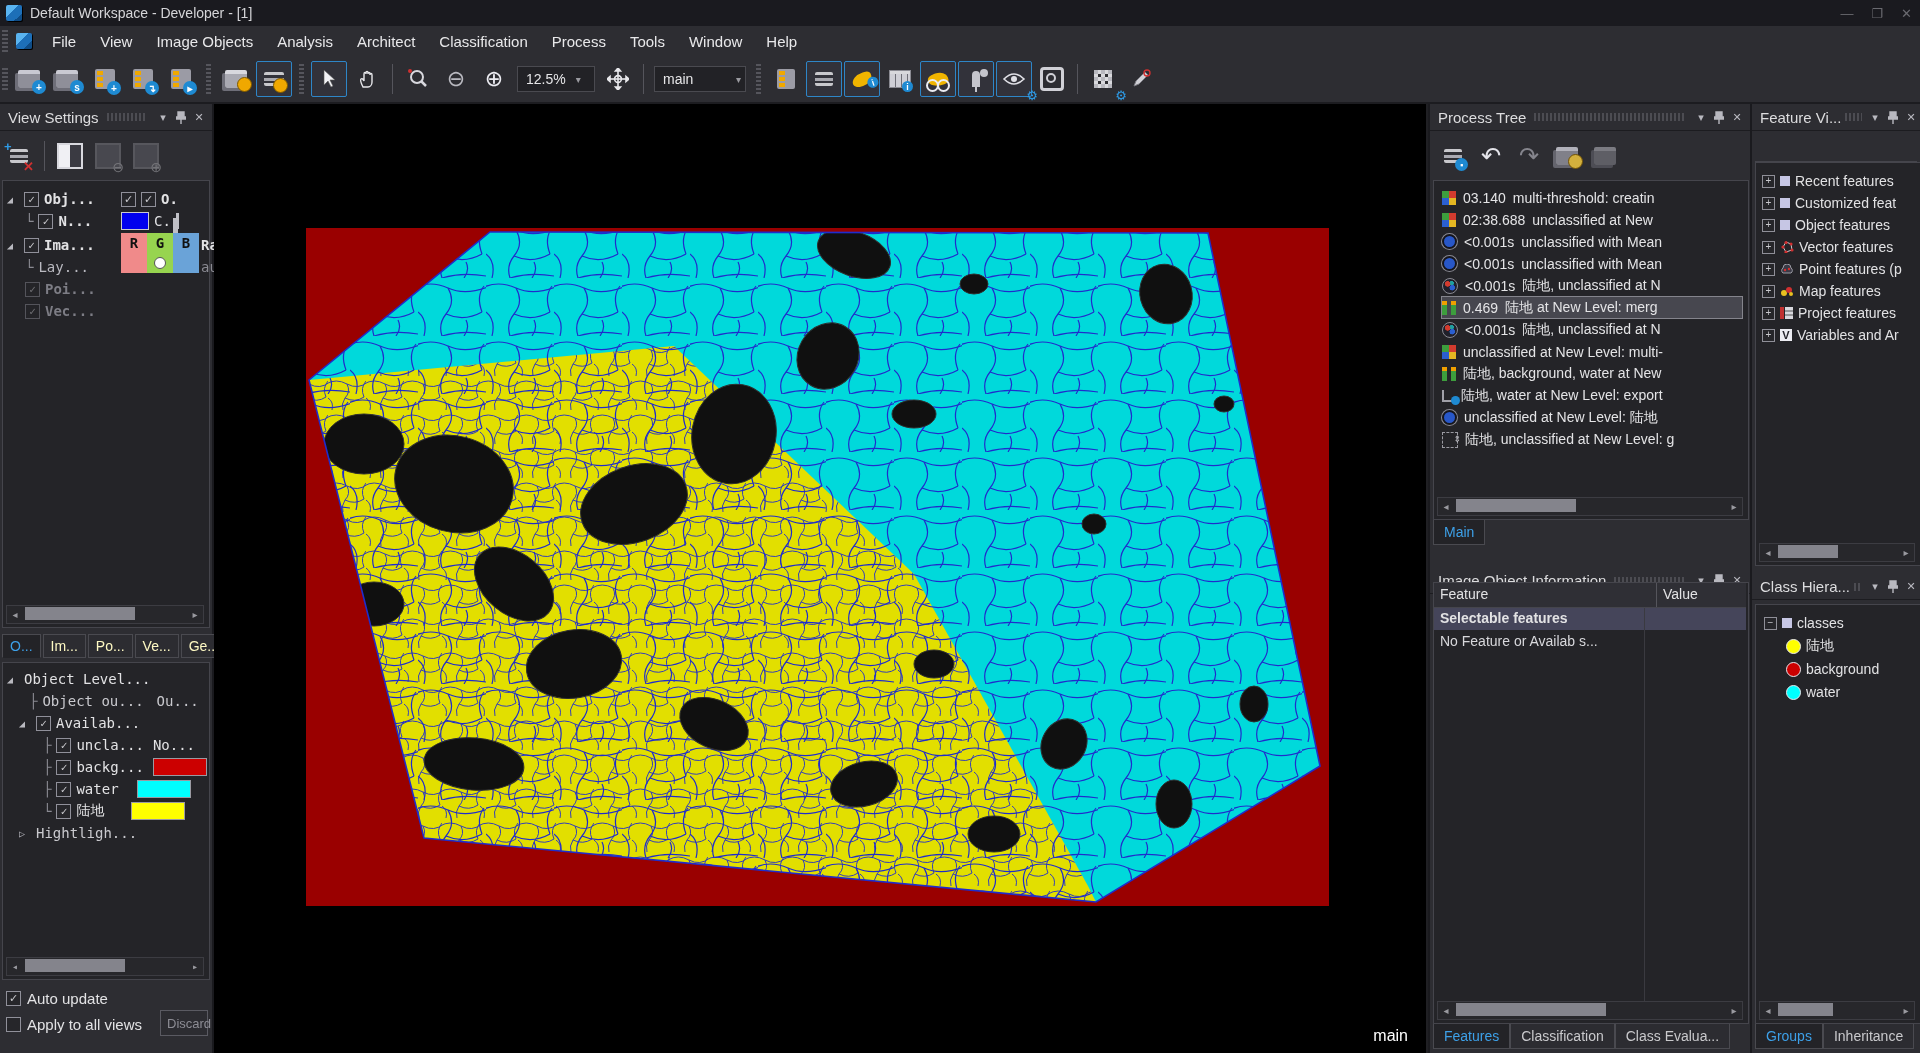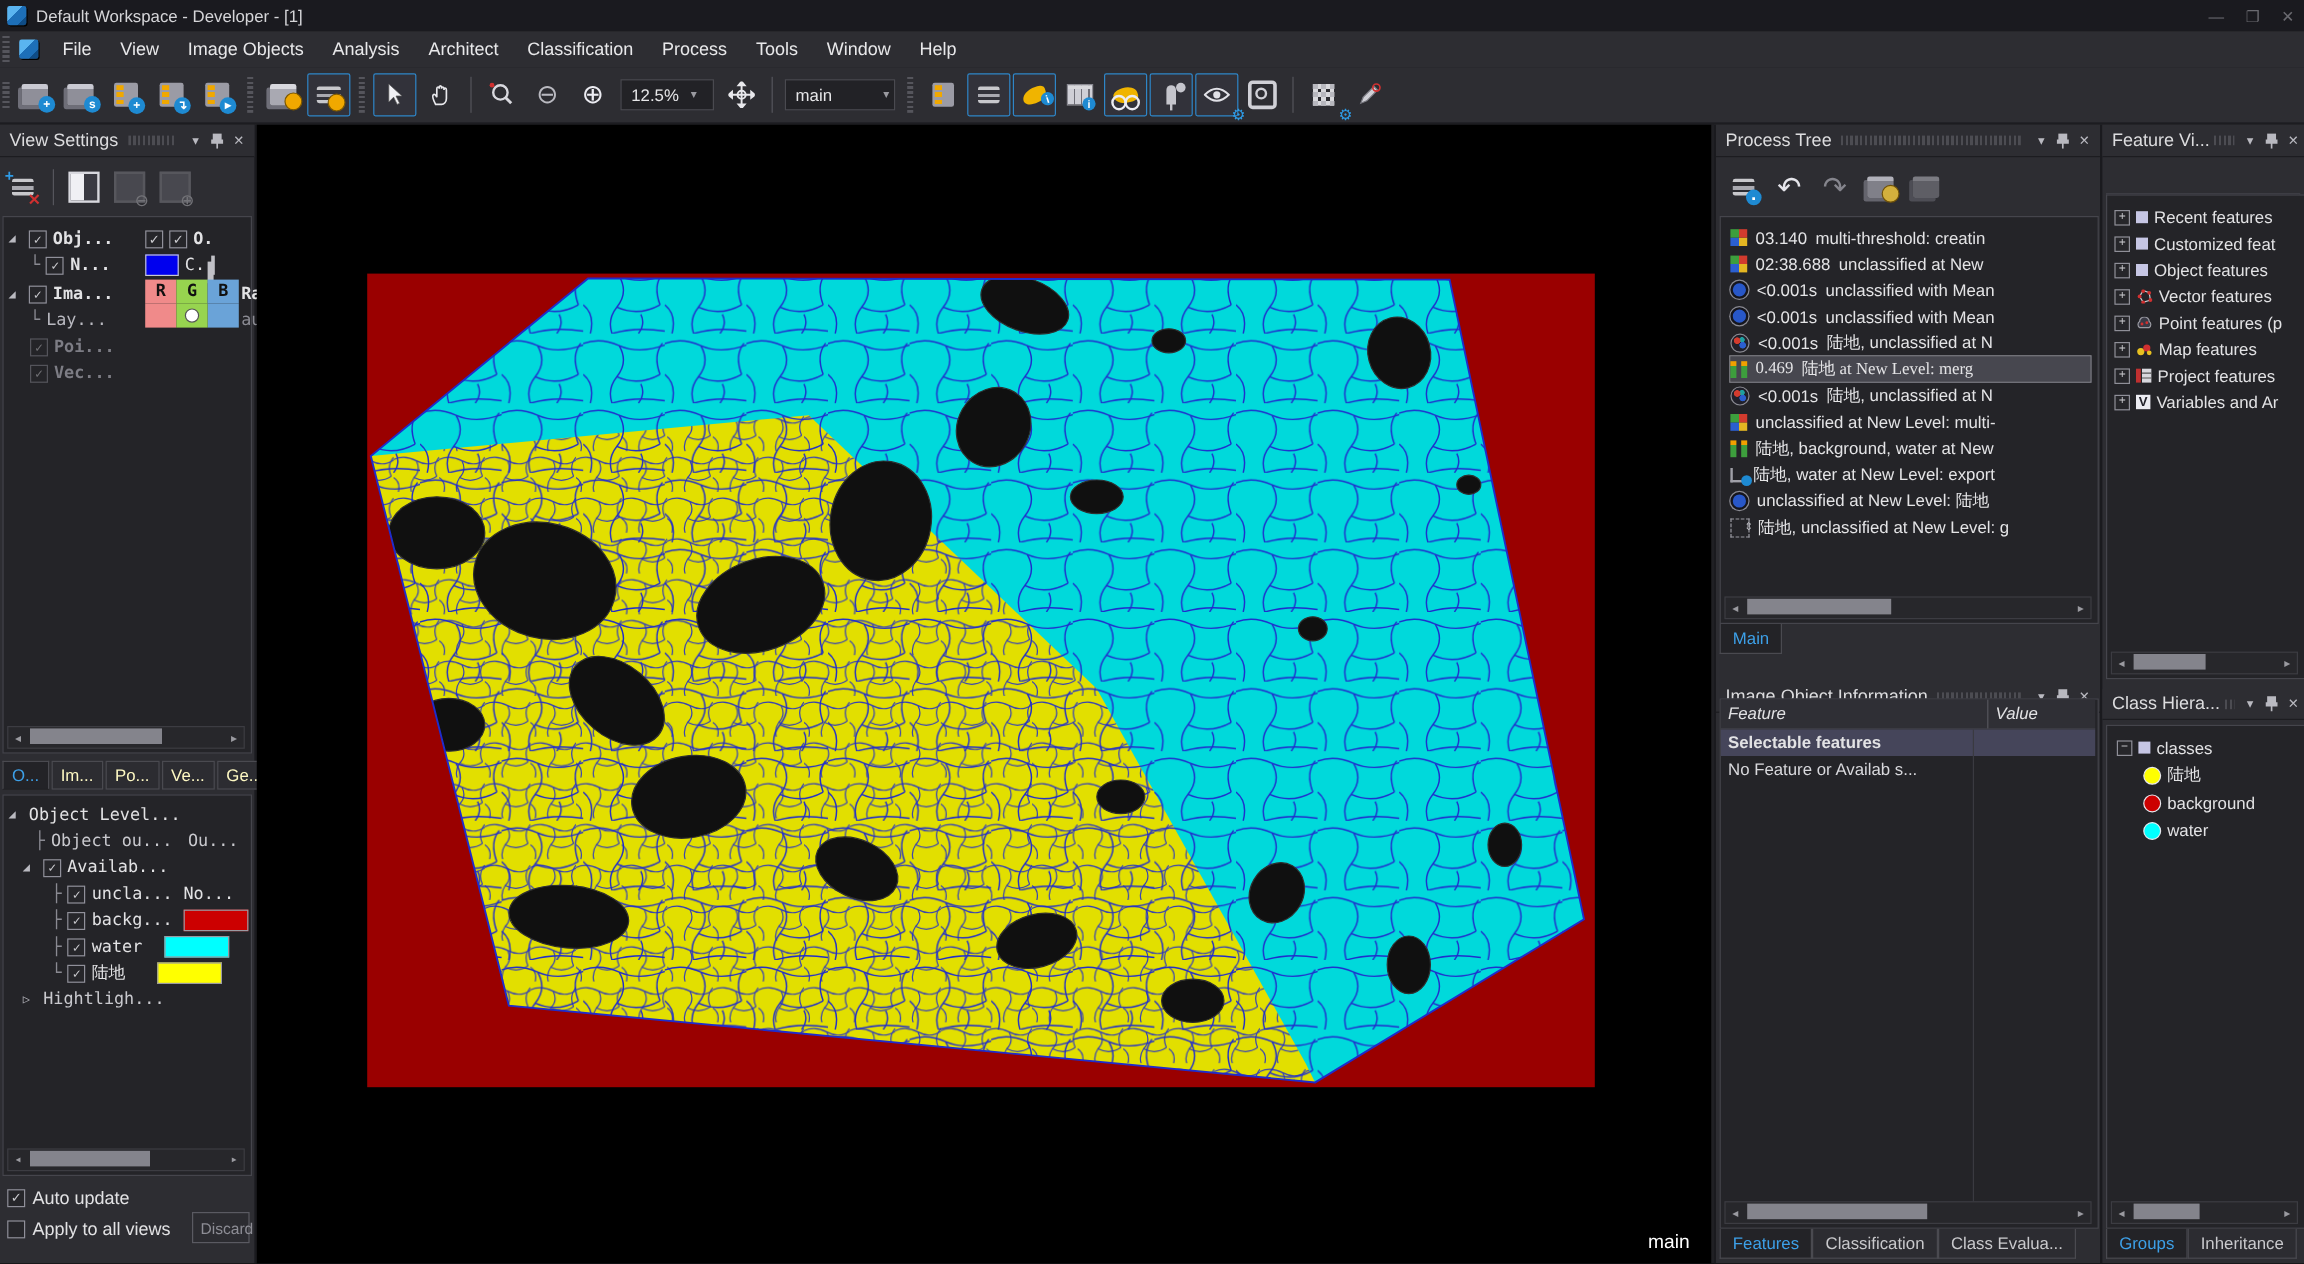--- a/index.html
+++ b/index.html
@@ -84,21 +84,21 @@
       radial-gradient(circle at 66% 62%,#2b5fd0 0 2.5px,transparent 3px),
       radial-gradient(circle at 62% 30%,#1fa0a0 0 2px,transparent 2.5px),#20202a;}
   .pt-ico.merge{background:linear-gradient(#f0a000 0 4px,#3d9e3d 4px) left/5px 100% no-repeat,
                 linear-gradient(#f0a000 0 4px,#3d9e3d 4px) right/5px 100% no-repeat;}
   .pt-ico.export{border-left:2px solid #a0a0a8;border-bottom:2px solid #a0a0a8;width:10px;height:10px;}
   .pt-ico.export::after{content:"";position:absolute;right:-6px;bottom:-5px;width:9px;height:9px;border-radius:50%;background:#1e8ad2;}
   .pt-ico.grid{border:1px dashed #9a9aa2;}
   .pt-ico.grid::after{content:"⇕";position:absolute;right:-4px;top:1px;font-size:9px;color:#c0c0c6;}
   .ptrow{display:flex;align-items:center;gap:7px;position:absolute;height:21px;white-space:nowrap;font-size:14px;color:#e4e4e6;}
   .ptrow .t{color:#e4e4e6;}
-  .ptrow.sel{background:#47474f;outline:1px solid #84848c;font-family:Liberation Serif, serif;}
+  .ptrow.sel{background:#47474f;outline:1px solid #84848c;}
   
   .fv-sq{width:10px;height:10px;background:#c6c6e4;flex:none;}
   .fv-plus{width:11px;height:11px;border:1px solid #8f8f98;background:#26262a;color:#c9c9ce;font-size:10px;line-height:9px;text-align:center;flex:none;}
   .classdot{width:13px;height:13px;border-radius:50%;border:1px solid #e8e8ee;flex:none;}
   input.search{width:100%;height:22px;box-sizing:border-box;background:#202024;border:1px solid #45454c;color:#d8d8dc;
       padding:0 22px 0 6px;font-size:14px;font-family:"Liberation Sans",sans-serif;}
   input.search::placeholder{color:#8a8a92;}
   .btnflat{border:1px solid #5a5a62;background:#2c2c31;color:#8d8d95;font-size:13px;padding:2px 6px;}
 </style>
 </head>
@@ -607,21 +607,21 @@
       <div class="ph-dots"></div>
       <div class="ph-btn">▾</div>
       <div class="ph-btn">
           <svg width="10" height="13">
             <path d="M2 1 h6 v5 h1.5 v2 H0.5 v-2 H2 Z M5 8 v5" stroke="#b9b9c0" stroke-width="1.4" fill="#b9b9c0"></path>
           </svg>
         </div>
       <div class="ph-btn">✕</div>
     </div>
     <div class="box" style="left:3px;top:478px;width:314px;height:440px;">
-      <div class="abs" style="left:0;top:0;width:312px;height:24px;background:#2f2f35;border-bottom:1px solid #45454c;display:flex;font-style:italic;">
+      <div class="abs" style="left:0;top:0;width:312px;height:24px;background:#2f2f35;border-bottom:1px solid #45454c;display:flex;">
         <div style="width:210px;padding:3px 6px;border-right:1px solid #55555c;">Feature</div>
         <div style="flex:1;padding:3px 6px;">Value</div>
       </div>
       <div class="abs" style="left:0;top:25px;width:312px;height:22px;background:#45455a;font-weight:bold;padding:2px 6px;box-sizing:border-box;">Selectable features</div>
       <div class="abs" style="left:0;top:48px;width:312px;height:22px;padding:2px 6px;box-sizing:border-box;color:#d8d8dc;">No Feature or Availab s...</div>
       <div class="abs" style="left:210px;top:25px;width:1px;height:395px;background:#3a3a40;"></div>
       <div class="hscroll" style="left:3px;bottom:3px;width:304px;">
         <div class="sar">◂</div>
         <div class="track">
             <div class="thumb" style="left:2px;width:150px;"></div>

